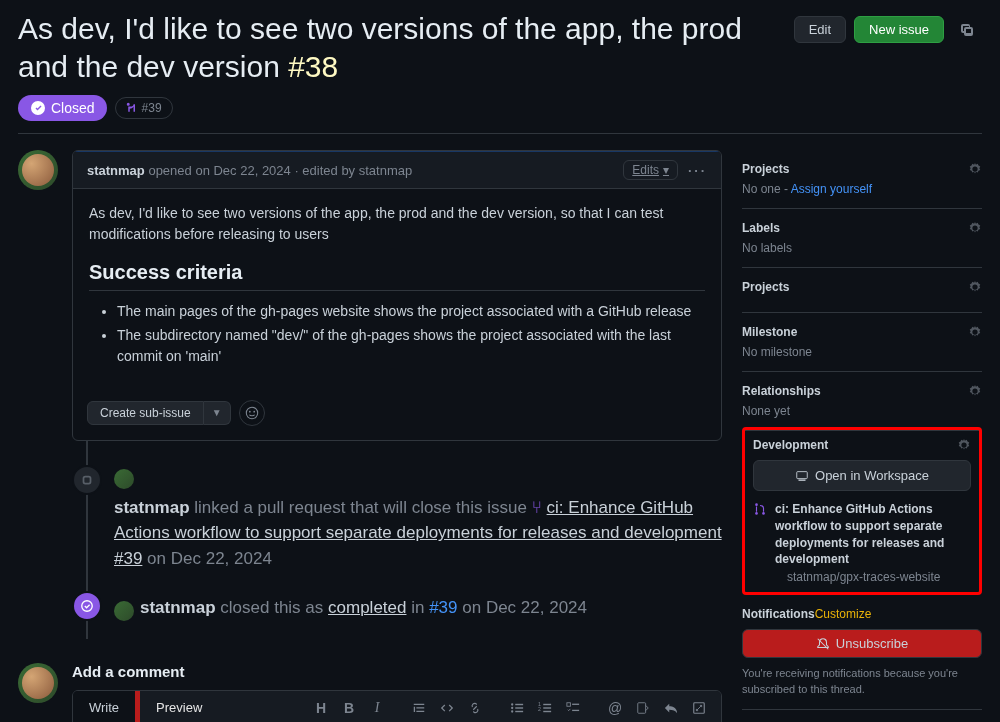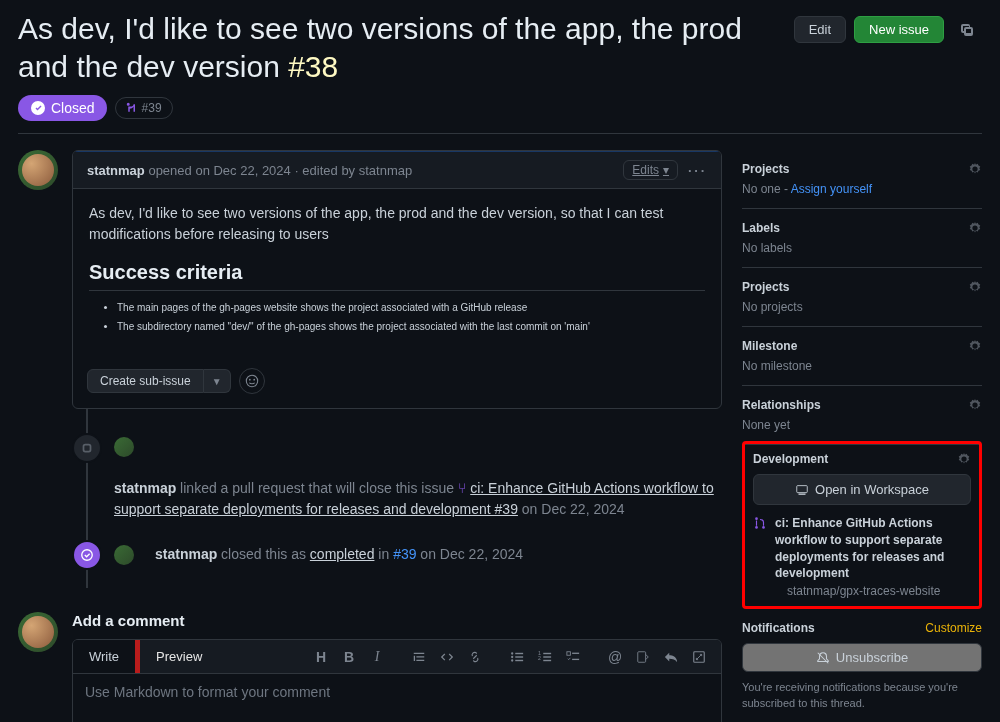--- a/index.html
+++ b/index.html
@@ -34,32 +34,32 @@
 .comment-box { flex: 1; border: 1px solid #30363d; border-radius: 6px; background: #0d1117; overflow: hidden; }
 .comment-header { background: #161b22; border-bottom: 1px solid #30363d; padding: 8px 14px; display: flex; justify-content: space-between; align-items: center; font-size: 13px; color: #7d8590; border-top: 1px solid #1f6feb55; }
 .comment-header-left .author { color: #c9d1d9; font-weight: 600; }
 .comment-header-right { display: flex; align-items: center; gap: 10px; }
 .edits-btn { display: flex; align-items: center; gap: 4px; cursor: pointer; font-size: 12px; border: 1px solid #30363d; border-radius: 6px; padding: 2px 8px; text-decoration: underline; }
 .kebab { font-weight: bold; letter-spacing: 2px; cursor: pointer; }
 .comment-body { padding: 14px 16px 14px 16px; color: #c9d1d9; }
 .comment-body p { margin-bottom: 16px; line-height: 1.5; font-size: 14px; }
 .comment-body h2 { font-size: 20px; font-weight: 600; margin-bottom: 10px; padding-bottom: 6px; border-bottom: 1px solid #30363d; color: #e6edf3; }
 .comment-body ul { padding-left: 28px; margin-bottom: 12px; }
-.comment-body li { margin-bottom: 4px; line-height: 1.45; font-size: 10px; }
+.comment-body li { margin-bottom: 4px; line-height: 1.45; font-size: 14px; }
 .comment-footer { padding: 8px 14px 14px; display: flex; align-items: center; gap: 8px; }
 .sub-issue-btn { background: #21262d; border: 1px solid #30363d; border-radius: 6px 0 0 6px; padding: 4px 12px; font-size: 12px; color: #c9d1d9; cursor: pointer; }
 .sub-issue-caret { background: #21262d; border: 1px solid #30363d; border-left: none; border-radius: 0 6px 6px 0; padding: 4px 8px; cursor: pointer; color: #7d8590; font-size: 10px; }
 .sub-issue-group { display: flex; }
 .react-btn { width: 26px; height: 26px; border: 1px solid #30363d; border-radius: 50%; display: flex; align-items: center; justify-content: center; cursor: pointer; color: #7d8590; }
 .timeline { margin-left: 54px; padding: 14px 0 8px 0; position: relative; }
 .timeline::before { content: ''; position: absolute; left: 14px; top: 0; bottom: 0; width: 2px; background: #30363d; }
 .timeline-item { display: flex; gap: 12px; padding: 10px 0; align-items: flex-start; position: relative; }
 .timeline-icon { width: 30px; height: 30px; border-radius: 50%; background: #21262d; border: 2px solid #0d1117; display: flex; align-items: center; justify-content: center; flex-shrink: 0; z-index: 1; color: #7d8590; }
 .timeline-icon.purple { background: #8957e5; color: #fff; }
-.timeline-text { font-size: 14px; color: #7d8590; line-height: 1.5; padding-top: 4px; display: flex; align-items: center; gap: 21px; flex-wrap: wrap; }
+.timeline-text { font-size: 17px; color: #7d8590; line-height: 1.5; padding-top: 4px; display: flex; align-items: flex-end; gap: 6px; flex-wrap: wrap; }
 .timeline-text .author { color: #c9d1d9; font-weight: 600; }
 .timeline-text a { color: #4493f8; text-decoration: none; }
 .timeline-text .underline { text-decoration: underline; color: #c9d1d9; }
 .timeline-text .pr-icon { color: #8957e5; }
 .add-comment-section { margin-top: 24px; display: flex; gap: 14px; }
 .add-comment-title { font-size: 15px; font-weight: 600; color: #e6edf3; margin-bottom: 10px; }
 .editor-box { border: 1px solid #30363d; border-radius: 6px; overflow: hidden; background: #0d1117; }
 .editor-tabs { display: flex; background: #161b22; border-bottom: 1px solid #30363d; align-items: center; }
 .editor-tab { padding: 9px 16px; font-size: 13px; color: #e5e5e5; cursor: pointer; }
 .editor-tab.active { background: #0d1117; color: #c9d1d9; border-right: 5px solid #b91c1c; }
@@ -73,23 +73,23 @@
 .gear-icon { color: #7d8590; cursor: pointer; }
 .sidebar-content { font-size: 12px; color: #7d8590; }
 .sidebar-content a { color: #4493f8; text-decoration: none; }
 .dev-highlight { border: 3px solid #ff0000; border-radius: 4px; padding: 8px; margin-top: -4px; }
 .open-workspace-btn { width: 100%; background: #21262d; border: 1px solid #30363d; border-radius: 6px; padding: 7px; color: #c9d1d9; font-size: 13px; cursor: pointer; display: flex; align-items: center; justify-content: center; gap: 6px; margin-top: 8px; margin-bottom: 10px; }
 .dev-link-row { display: flex; gap: 8px; align-items: flex-start; font-size: 12px; }
 .dev-link-row .merge-icon { color: #8957e5; flex-shrink: 0; padding-top: 1px; }
 .dev-link-title { color: #c9d1d9; font-weight: 600; line-height: 1.4; }
 .dev-link-repo { color: #7d8590; margin-top: 2px; margin-left: 12px; }
 .notif-section { padding: 12px 0; border-bottom: 1px solid #30363d; }
-.notif-header { display: flex; justify-content: space-between; align-items: center; margin-bottom: 8px; }
+.notif-header { display: flex; justify-content: flex-start; align-items: center; margin-bottom: 8px; }
 .customize-link { font-size: 12px; color: #eab308; cursor: pointer; }
-.unsub-btn { width: 100%; background: #737373; border: 1px solid #30363d; border-radius: 6px; padding: 6px; color: #c9d1d9; font-size: 13px; cursor: pointer; display: flex; align-items: center; justify-content: center; gap: 6px; }
+.unsub-btn { width: 100%; background: #b91c1c; border: 1px solid #30363d; border-radius: 6px; padding: 6px; color: #c9d1d9; font-size: 13px; cursor: pointer; display: flex; align-items: center; justify-content: center; gap: 6px; }
 .notif-desc { font-size: 11px; color: #7d8590; margin-top: 8px; line-height: 1.4; }
 svg { display: block; }
 </style>
 </head>
 <body>
 
 <div class="container">
   <div class="header-row">
     <div class="title-block">
       <h1 class="issue-title">
@@ -311,21 +311,20 @@
       </div>
       <div class="sidebar-section">
         <div class="sidebar-header">
             <span class="sidebar-title">Projects</span>
             <span class="gear-icon">
               <svg width="14" height="14" viewBox="0 0 16 16" fill="currentColor">
                 <path d="M8 5a3 3 0 100 6 3 3 0 000-6zM8 1l1 2 2-1 1 2 2 1-1 2 1 2-2 1-1 2-2-1-1 2-1-2-2 1-1-2-2-1 1-2-1-2 2-1 1-2 2 1 1-2z" opacity="0.6"></path>
               </svg>
             </span>
           </div>
-        <div class="sidebar-content">No projects</div>
       </div>
       <div class="sidebar-section">
         <div class="sidebar-header">
             <span class="sidebar-title">Milestone</span>
             <span class="gear-icon">
               <svg width="14" height="14" viewBox="0 0 16 16" fill="currentColor">
                 <path d="M8 5a3 3 0 100 6 3 3 0 000-6zM8 1l1 2 2-1 1 2 2 1-1 2 1 2-2 1-1 2-2-1-1 2-1-2-2 1-1-2-2-1 1-2-1-2 2-1 1-2 2 1 1-2z" opacity="0.6"></path>
               </svg>
             </span>
           </div>

